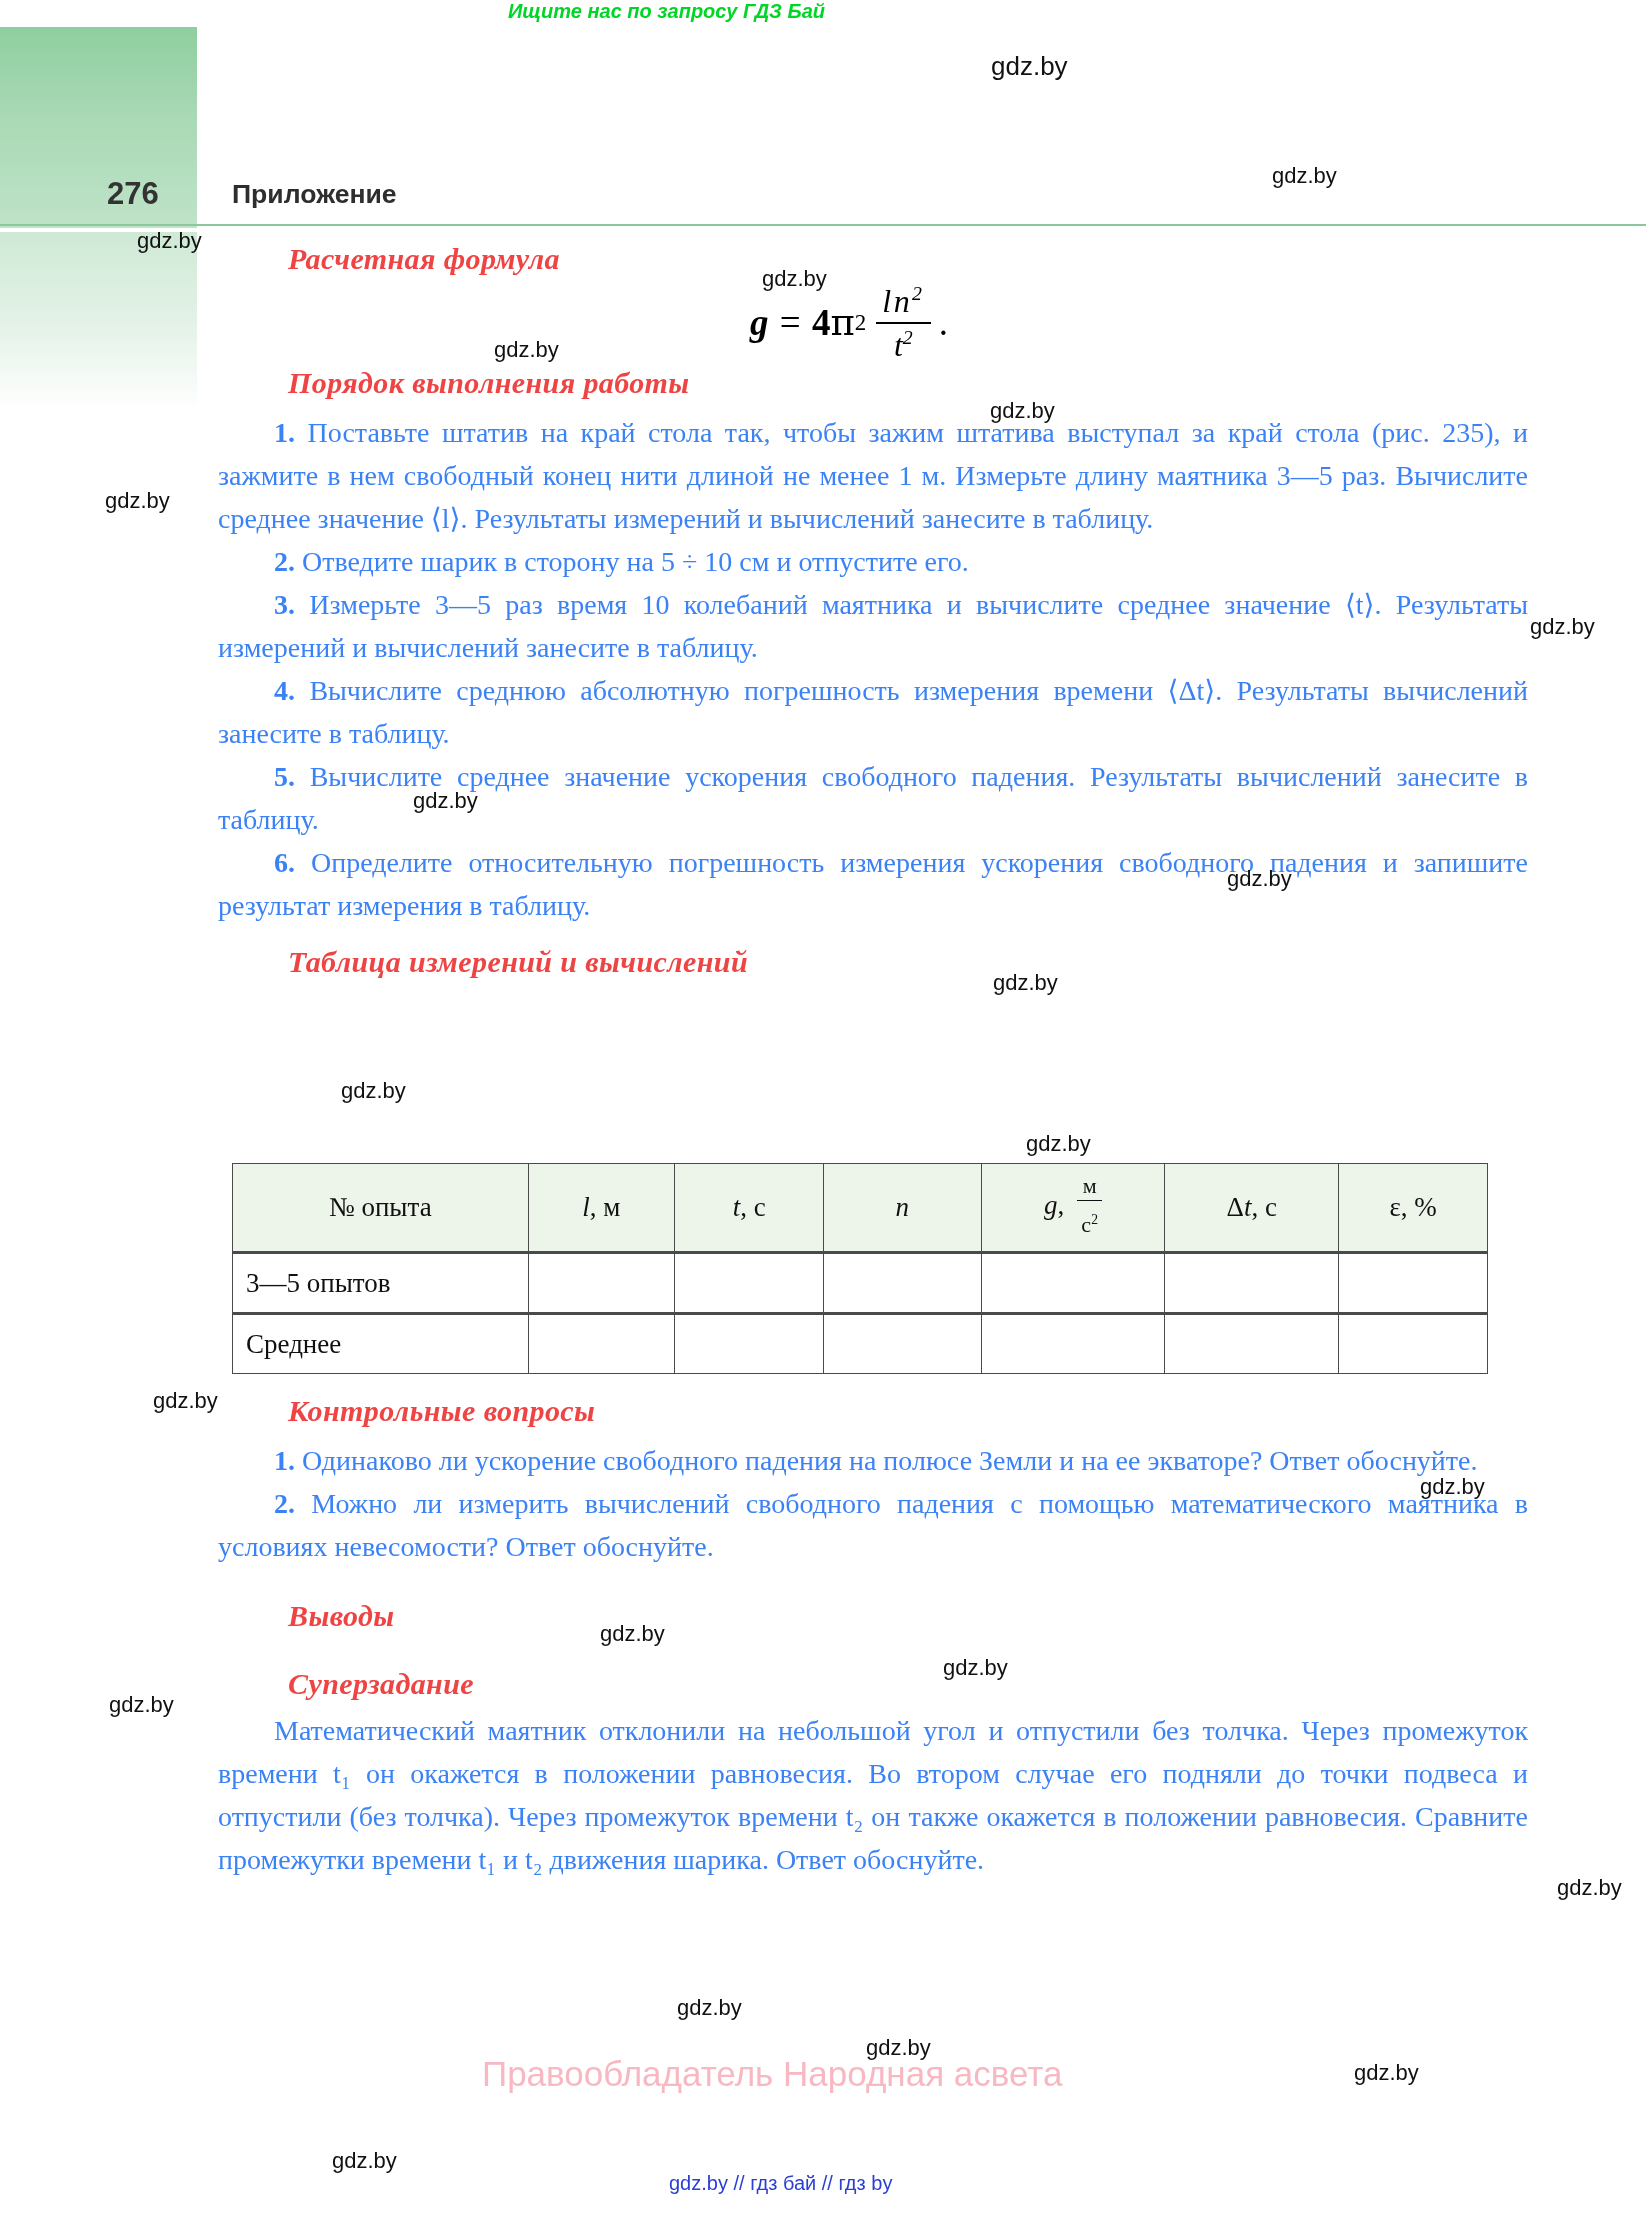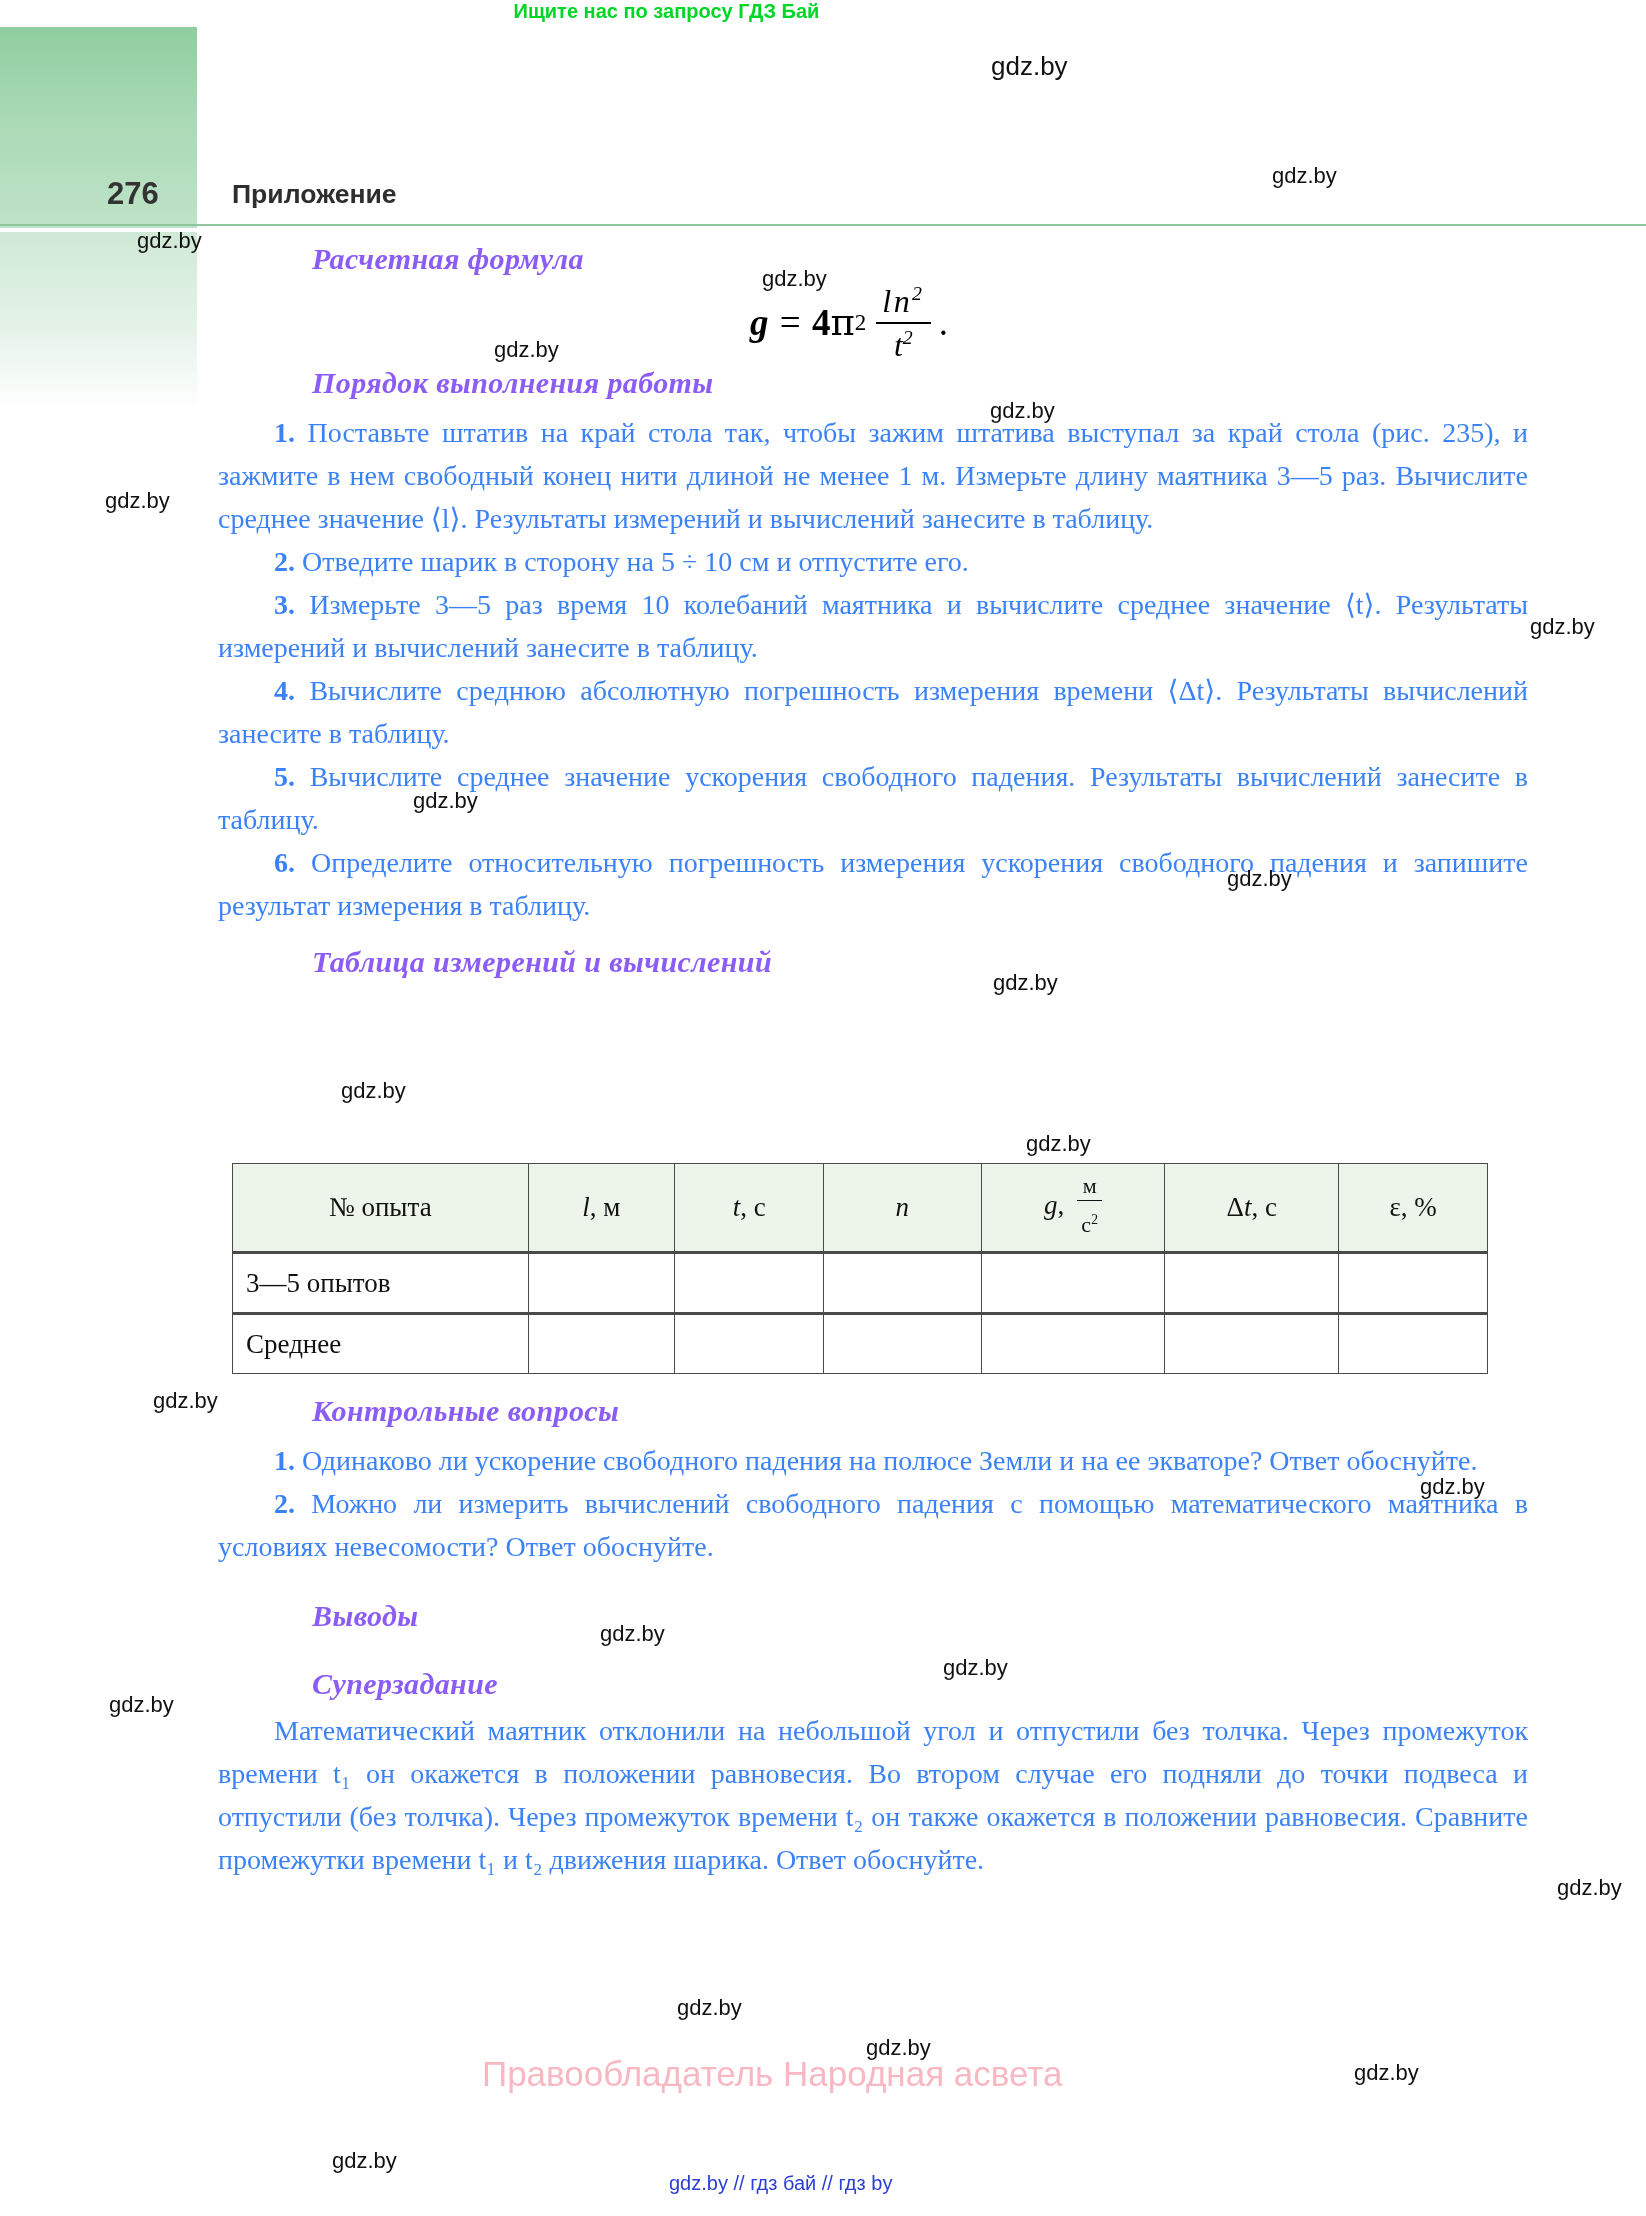--- a/index.html
+++ b/index.html
@@ -20,20 +20,21 @@
     position: absolute;
     top: 0px;
     left: 0;
     width: 1333px;
     text-align: center;
     font-family: "Liberation Sans", sans-serif;
     font-size: 20px;
     font-weight: bold;
     color: #00d626;
     letter-spacing: 0px;
+    font-style: italic;
   }
 
   
   .green-block {
     position: absolute;
     left: 0;
     top: 26.6px;
     width: 197px;
     height: 201px;
     background: linear-gradient(to bottom, #8fce9f 0%, #a9d9b5 45%, #bfe3c8 100%);
@@ -80,22 +81,22 @@
     position: absolute;
     left: 218px;
     top: 242px;
     width: 1310px;
   }
   .sub-head {
     font-family: "Liberation Serif", serif;
     font-style: italic;
     font-weight: bold;
     font-size: 30px;
-    color: #8b5cf6;
-    margin: 0 0 0 94px;
+    color: #ef4444;
+    margin: 0 0 0 70px;
     letter-spacing: 0.4px;
   }
   .para {
     font-family: "Liberation Serif", serif;
     font-size: 28px;
     line-height: 43px;
     color: #3b82f6;
     text-align: justify;
     text-justify: inter-word;
     margin: 0;

